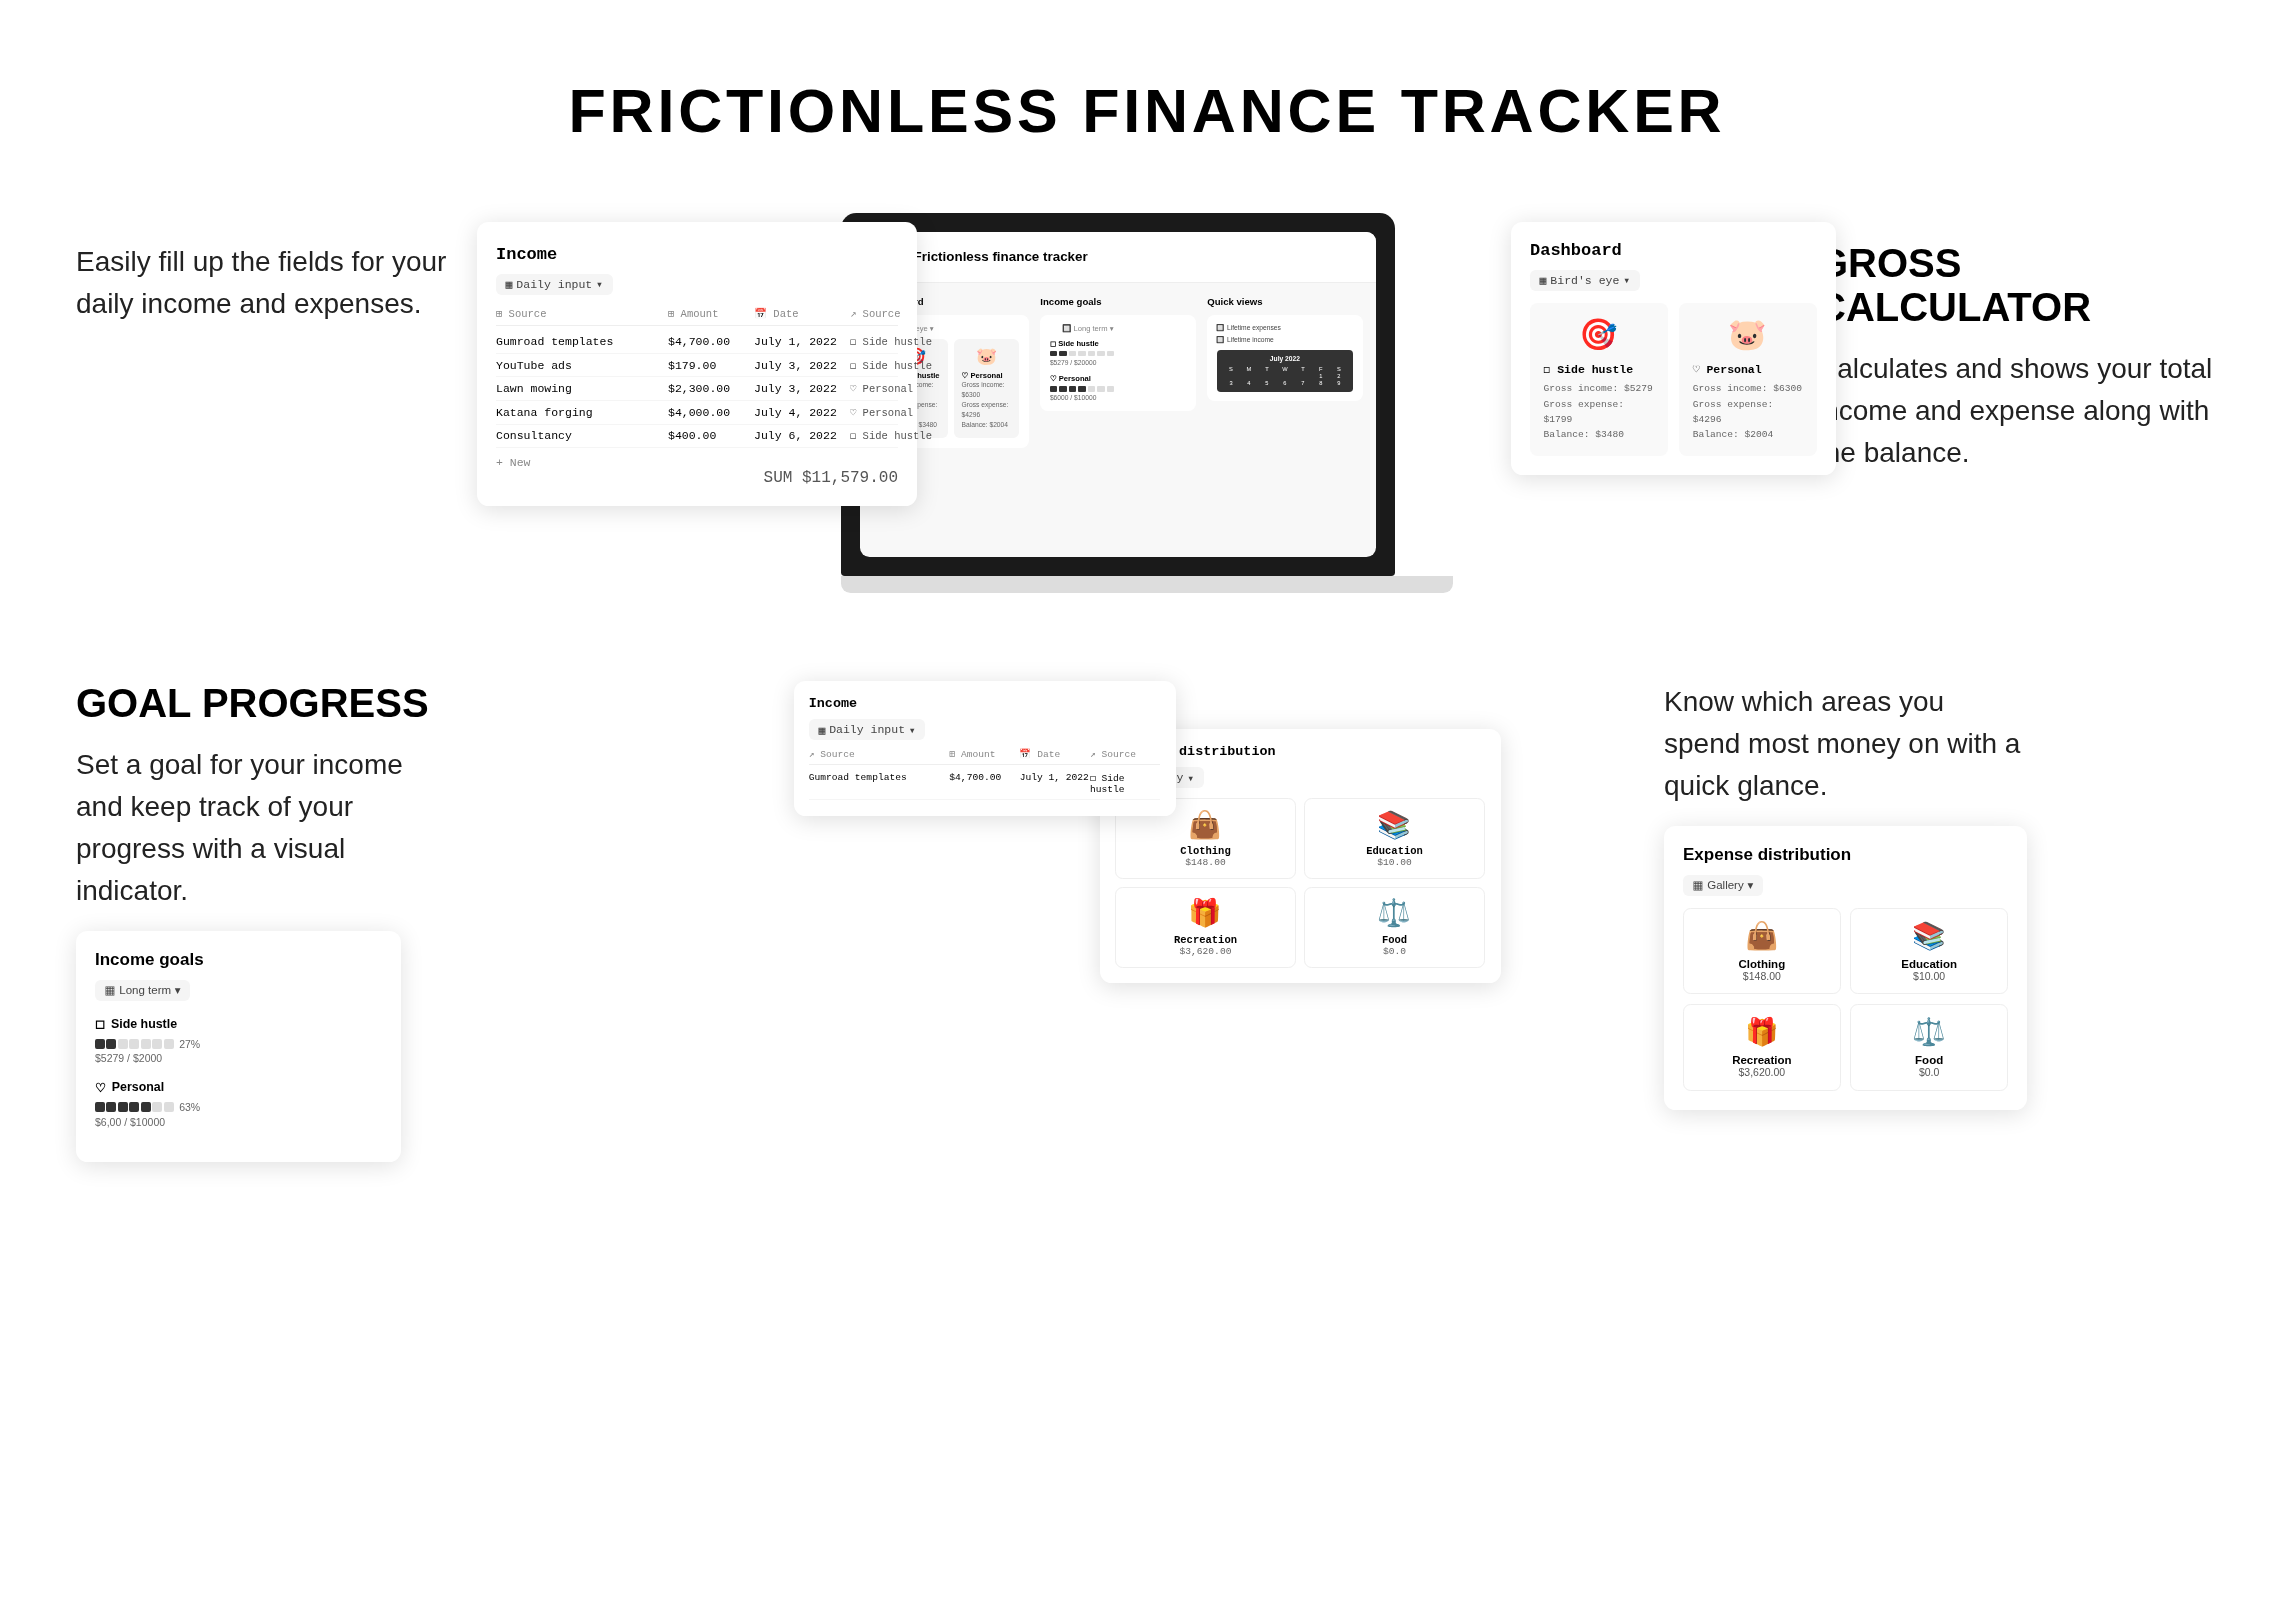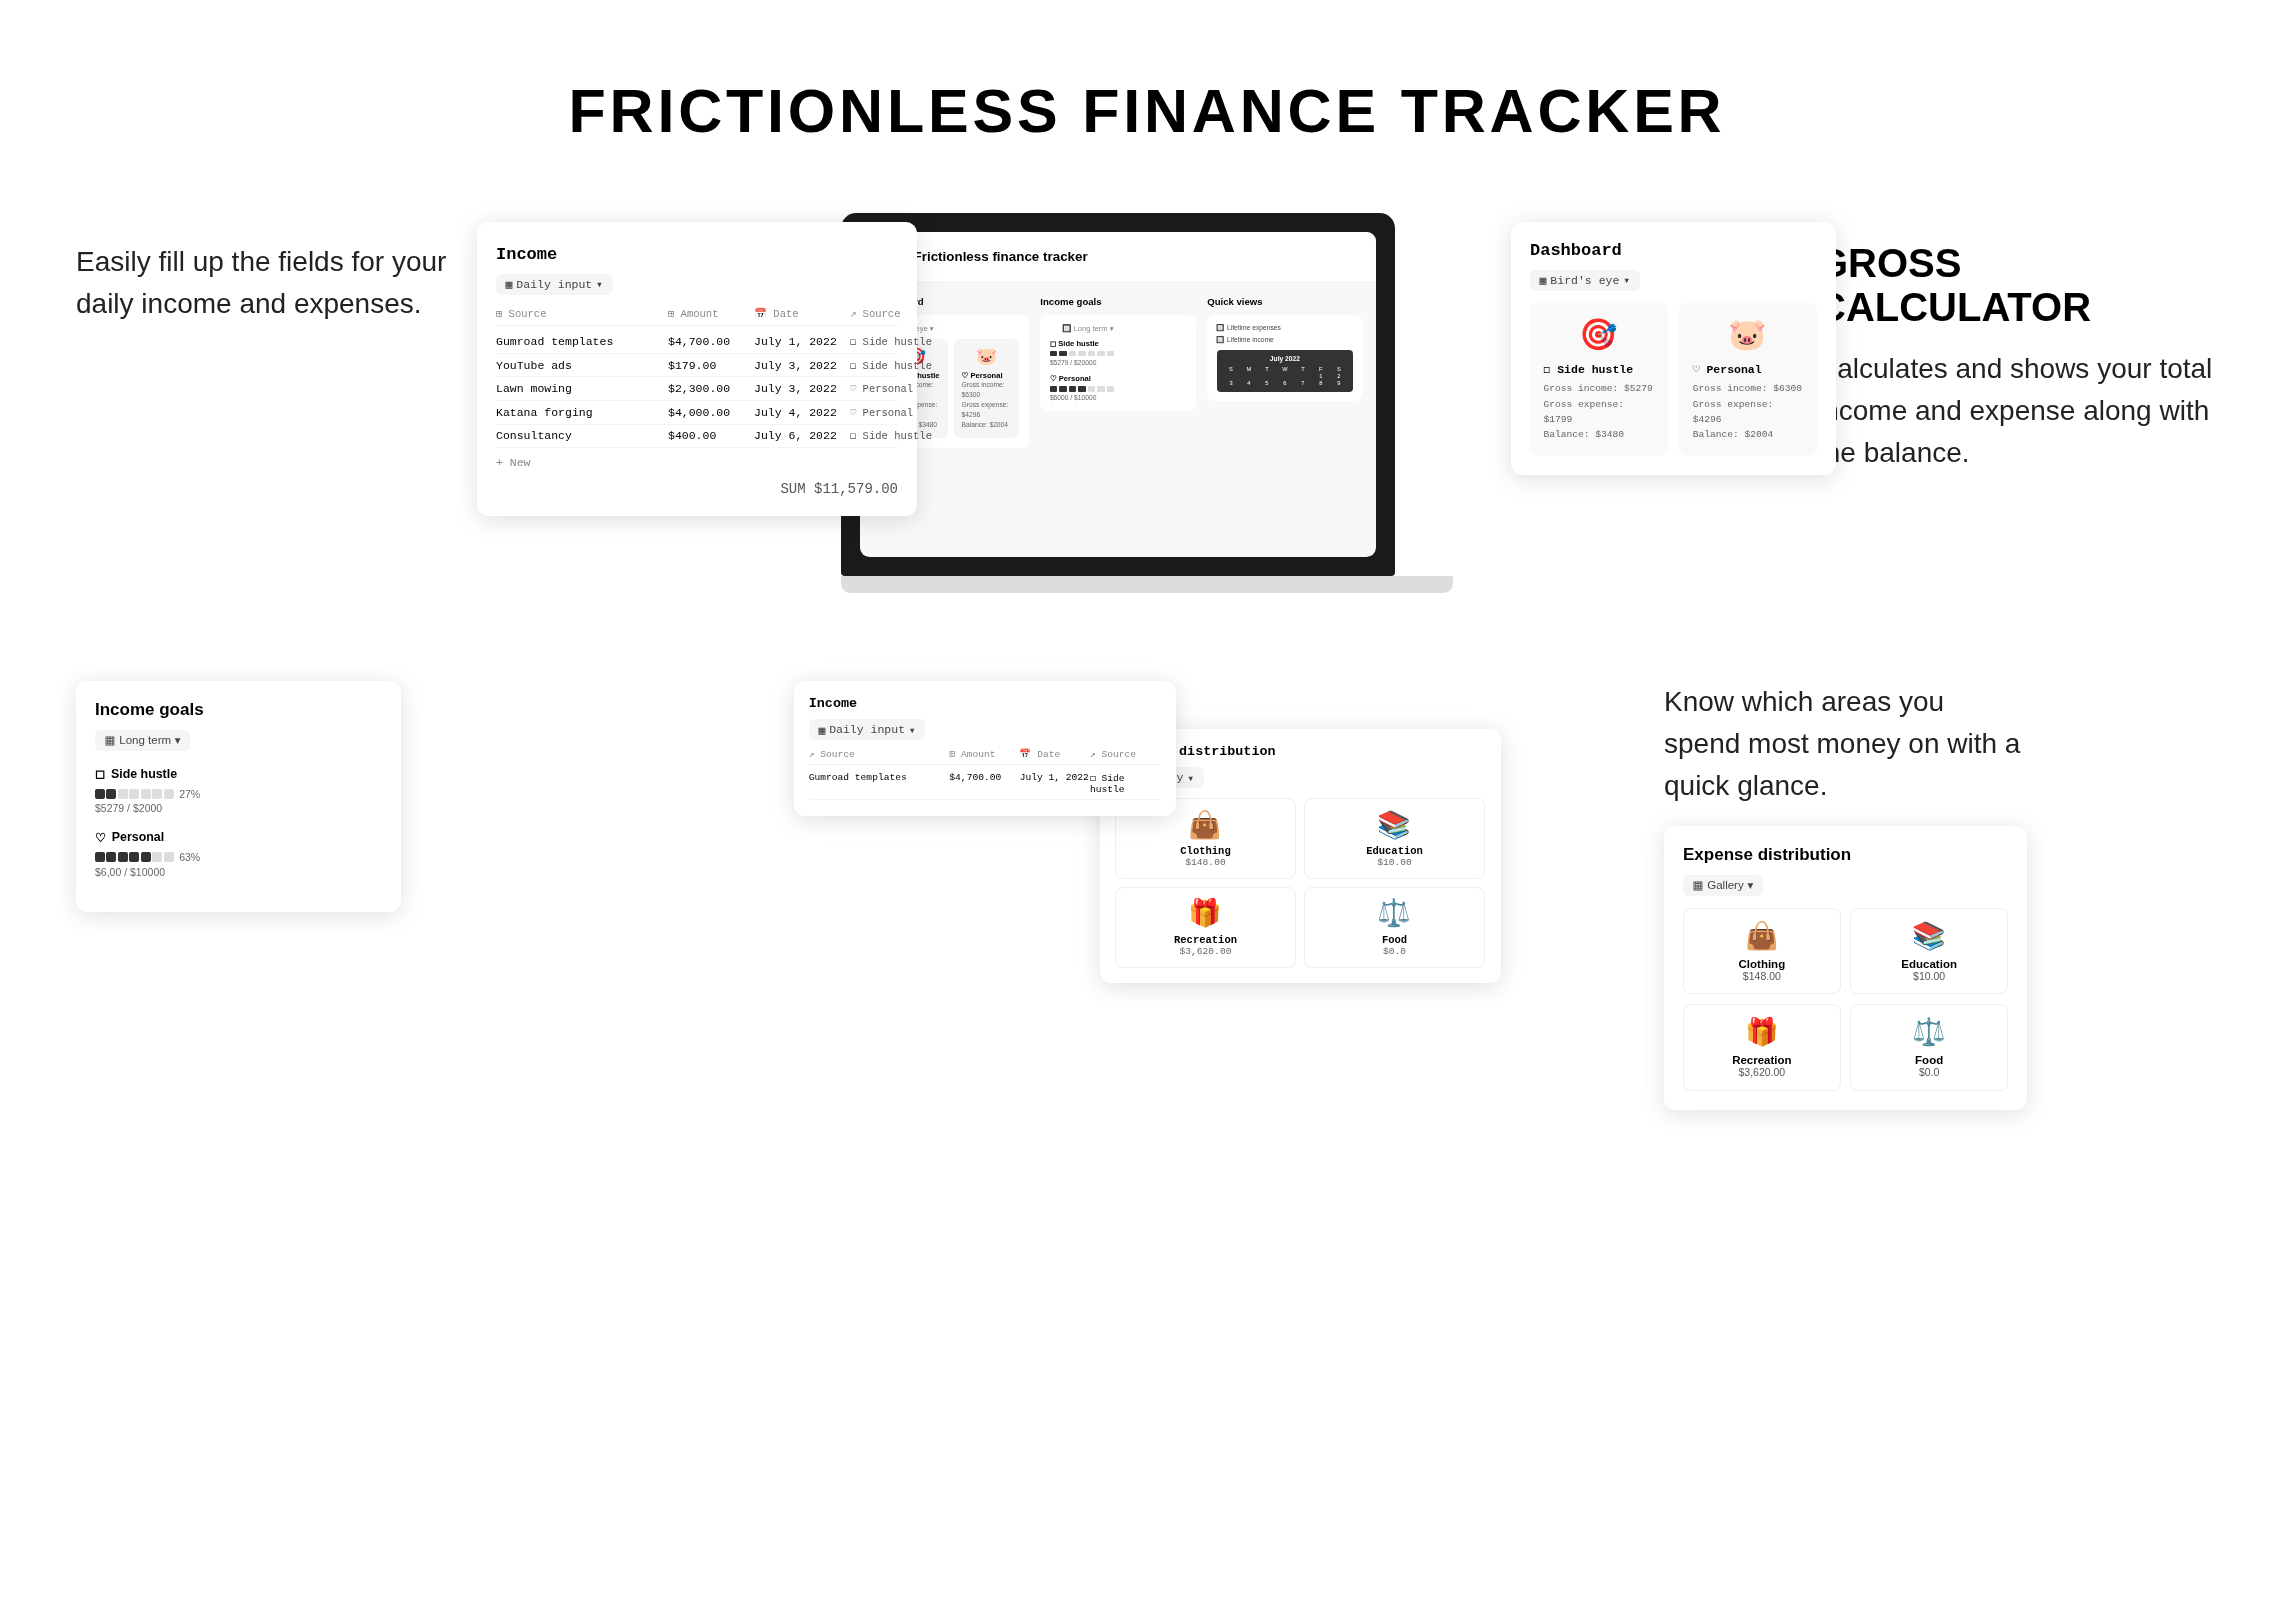--- a/index.html
+++ b/index.html
@@ -129,23 +129,23 @@
 
     .add-new {
       font-size: 11.5px;
       color: #888;
       margin-top: 7.6px;
       cursor: pointer;
     }
 
     .sum-row {
       text-align: right;
-      font-size: 14px;
+      font-size: 16px;
       color: #555;
-      margin-top: 12px;
+      margin-top: 0;
     }
 
     
     .dashboard-card {
       width: 363px;
       padding: 19px;
       top: 29px;
       right: -115px;
       z-index: 3;
     }
@@ -556,20 +556,24 @@
   <div class="feature-right">
     <div class="feature-title">GROSS CALCULATOR</div>
     <div class="feature-desc">Calculates and shows your total income and expense along with the balance.</div>
   </div>
 
 </div>
 
 <div class="bottom-area">
 
   <div style="display:flex;flex-direction:column;gap:19px;width:554px;">
+    <div class="bottom-feature-left">
+      <div class="feature-title">GOAL PROGRESS</div>
+      <div class="feature-desc">Set a goal for your income and keep track of your progress with a visual indicator.</div>
+    </div>
 
     <div class="goal-card">
       <div class="card-header">Income goals</div>
       <div class="filter-row" style="margin-bottom:15.3px;">
         <span class="filter-btn">
           <span>▦</span>
           <span>Long term</span>
           <span>▾</span>
         </span>
       </div>

